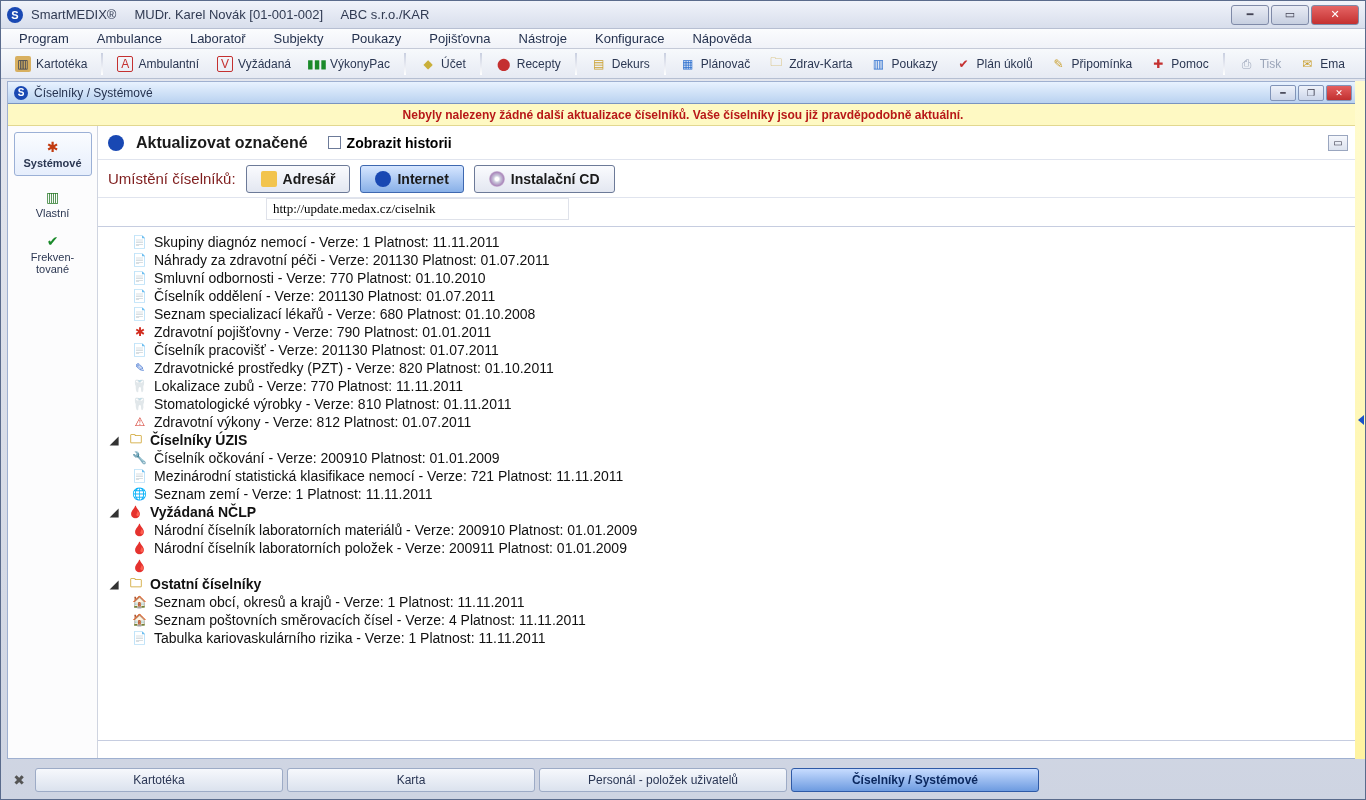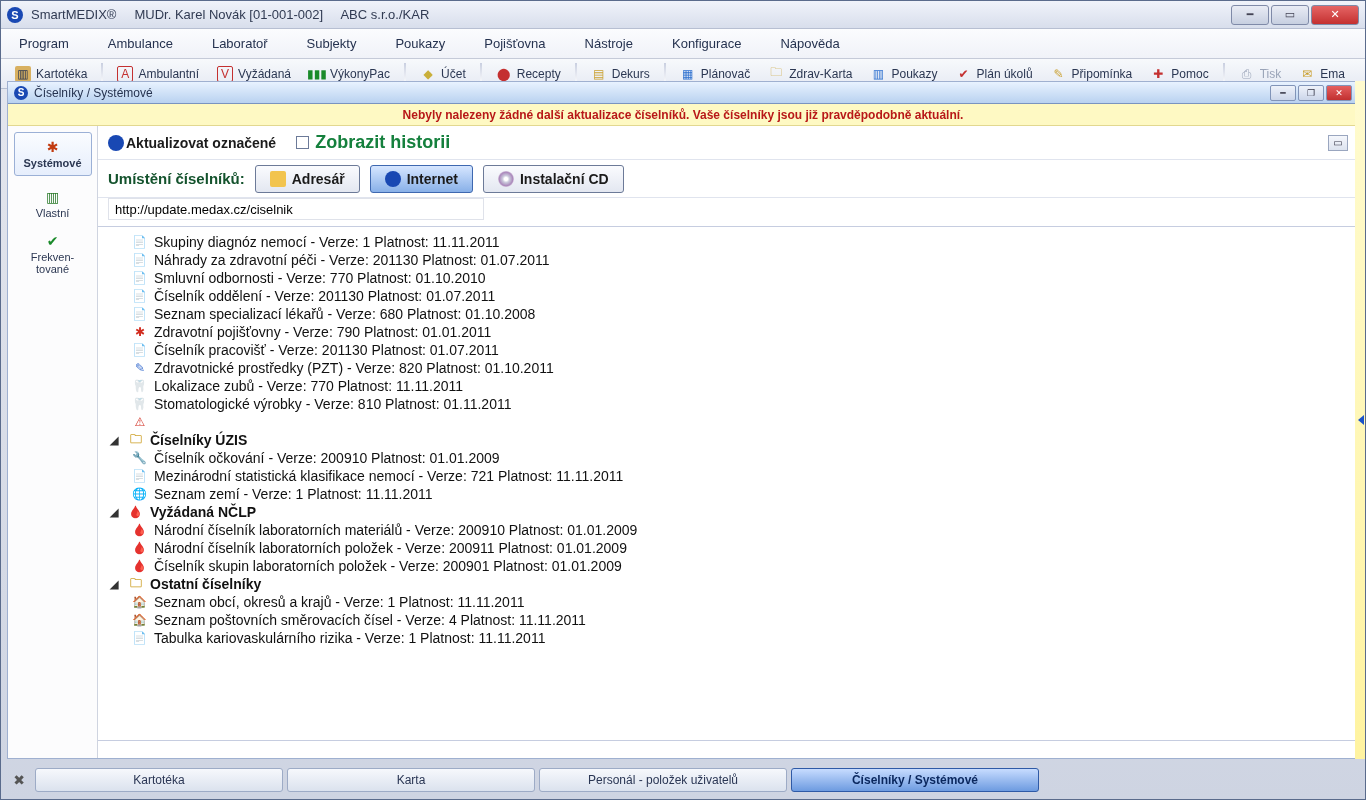--- a/index.html
+++ b/index.html
@@ -37,22 +37,22 @@
   .winbtns { margin-left:auto; display:flex; gap:0; }
   .winbtn {
     width:38px;height:20px;
     background: linear-gradient(#e9ecf5,#c7cfe0);
     border:1px solid #7f8aa8; border-radius:3px;
     margin-left:2px; display:flex;align-items:center;justify-content:center;
     font-size:11px; color:#445;
   }
   .winbtn.close { background: linear-gradient(#e56565,#c43030); color:#fff; width:48px; }
   .menubar {
-    height:30px; background:linear-gradient(#fbfcfe,#f0f2f8);
-    display:flex; align-items:center; padding:0 8px; gap:19px;
+    height:20px; background:linear-gradient(#fbfcfe,#f0f2f8);
+    display:flex; align-items:center; padding:0 8px; gap:8px;
     border-bottom:1px solid #c5cad8;
   }
   .menuitem {
     padding:2px 10px; color:#25324f; font-size:13px;
   }
   .toolbar {
     height:30px; background:linear-gradient(#f7f9fc,#e6eaf3);
     border-bottom:1px solid #b6bfd2;
     display:flex; align-items:center; padding:0 6px; gap:2px;
   }
@@ -116,62 +116,63 @@
   .leftbtn .lbl{line-height:1.1;text-align:center;font-weight:bold;}
   .leftbtn:not(.active) .lbl{font-weight:normal;}
 
   .main {
     flex:1; display:flex; flex-direction:column; min-width:0;
   }
   .actionbar{
     height:34px; display:flex;align-items:center;gap:20px;
     padding:0 10px; border-bottom:1px solid #e0e4ee;
   }
-  .action { display:flex;align-items:center;gap:2px;
-    font-weight:bold; font-size:14px; color:#1b1b1b;}
+  .action { display:flex;align-items:center;gap:12px;
+    font-weight:bold; font-size:16px; color:#1b1b1b;}
   .action .ico{width:16px;height:16px;border-radius:50%;background:#1948b3;}
   .check {
     display:inline-flex;align-items:center;gap:6px;
-    font-weight:bold;font-size:18px;color:#15803d;
+    font-weight:bold;font-size:14px;color:#000000;
   }
   .check .box{width:13px;height:13px;border:1px solid #6c7a98;background:#fff;}
   .right-mini{
     margin-left:auto; width:20px;height:16px;
     border:1px solid #9aa6bf;background:linear-gradient(#f5f7fc,#dde3ef);
     display:flex;align-items:center;justify-content:center;font-size:10px;color:#334;
   }
 
   .locbar{
     height:38px; display:flex;align-items:center;gap:10px;
     padding:0 10px; border-bottom:1px solid #e0e4ee;
   }
-  .loc-label{color:#14532d;font-weight:bold;font-size:15px;}
+  .loc-label{color:#7f1d1d;font-weight:normal;font-size:15px;}
   .bigbtn{
     height:28px; padding:0 14px;
     display:flex;align-items:center;gap:6px;
     border:1px solid #6c7a98; border-radius:3px;
     background:linear-gradient(#fafbfe,#e3e7f1);
     font-size:14px;font-weight:bold;color:#1b1b1b;
   }
   .bigbtn.sel{
     background:linear-gradient(#d6e6ff,#88b0e8);
     border-color:#3e68b0;
   }
   .bigbtn .bi{width:16px;height:16px;border-radius:50%;}
   .bi.folder{background:#f2c44e;border-radius:2px;}
   .bi.net{background:#1948b3;}
   .bi.cd{background:radial-gradient(circle,#fff 15%,#ccd 30%,#a8b 60%,#fff 80%);}
 
   .urlbar{
     height:28px; padding:0 10px 6px 10px; display:flex;
   }
   .urlinput{
-    width:376px;height:22px;
+    margin-left: 158px;
+    width:303px;height:22px;
     border:1px solid #dfe2ea; padding:0 6px;
-    font-size:13px; font-family: Liberation Sans, sans-serif;
+    font-size:13px; font-family: Liberation Serif, serif;
   }
 
   .tree-wrap{
     flex:1; border-top:1px solid #c6cde0; overflow:hidden;
     position:relative; display:flex;
   }
   .tree{
     flex:1; overflow-y:auto; padding:6px 4px 10px 4px;
     font-size:14px; color:#111; background:#fff;
   }
@@ -437,20 +438,21 @@
               <div class="row">
     <span class="fico tooth">🦷</span>
     <span>Lokalizace zubů - Verze: 770  Platnost: 11.11.2011</span>
   </div>
               <div class="row">
     <span class="fico tooth">🦷</span>
     <span>Stomatologické výrobky  - Verze: 810  Platnost: 01.11.2011</span>
   </div>
               <div class="row">
     <span class="fico warn">⚠</span>
+    <span>Zdravotní výkony - Verze: 812  Platnost: 01.07.2011</span>
   </div>
               <div class="row group">
     <span class="tw">◢</span>
     <span class="fico folder">🗀</span>
     <span>Číselníky ÚZIS</span>
   </div>
               <div class="row">
     <span class="fico wrench">🔧</span>
     <span>Číselník očkování - Verze: 200910  Platnost: 01.01.2009</span>
   </div>
@@ -470,21 +472,20 @@
               <div class="row">
     <span class="fico blood">🩸</span>
     <span>Národní číselník laboratorních materiálů - Verze: 200910  Platnost: 01.01.2009</span>
   </div>
               <div class="row">
     <span class="fico blood">🩸</span>
     <span>Národní číselník laboratorních položek - Verze: 200911  Platnost: 01.01.2009</span>
   </div>
               <div class="row">
     <span class="fico blood">🩸</span>
-    <span>Číselník skupin laboratorních položek - Verze: 200901  Platnost: 01.01.2009</span>
   </div>
               <div class="row group">
     <span class="tw">◢</span>
     <span class="fico folder">🗀</span>
     <span>Ostatní číselníky</span>
   </div>
               <div class="row">
     <span class="fico house">🏠</span>
     <span>Seznam obcí, okresů a krajů - Verze: 1  Platnost: 11.11.2011</span>
   </div>

